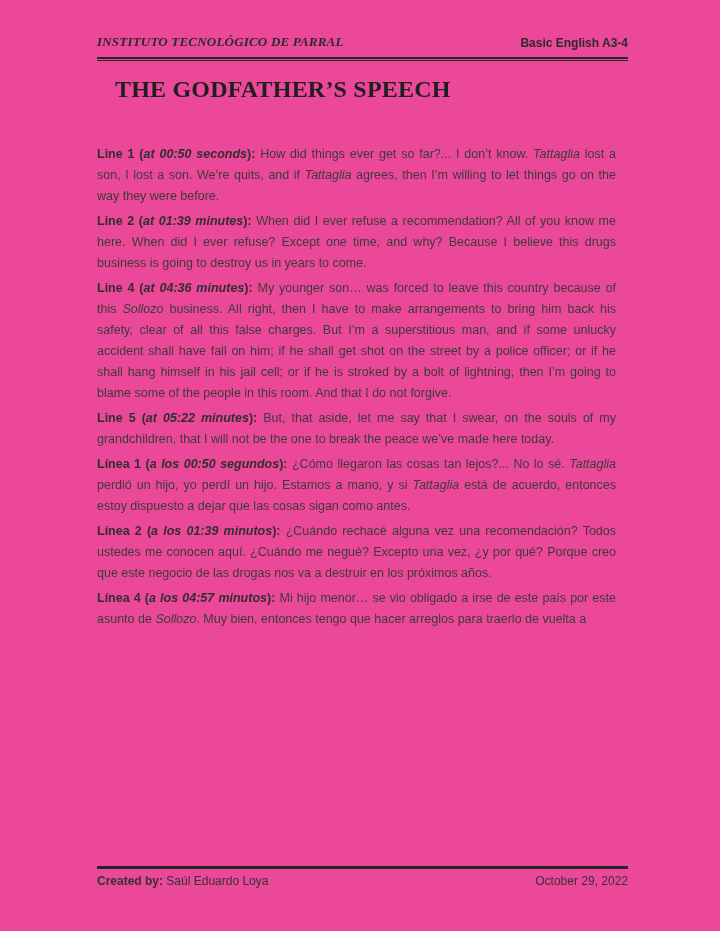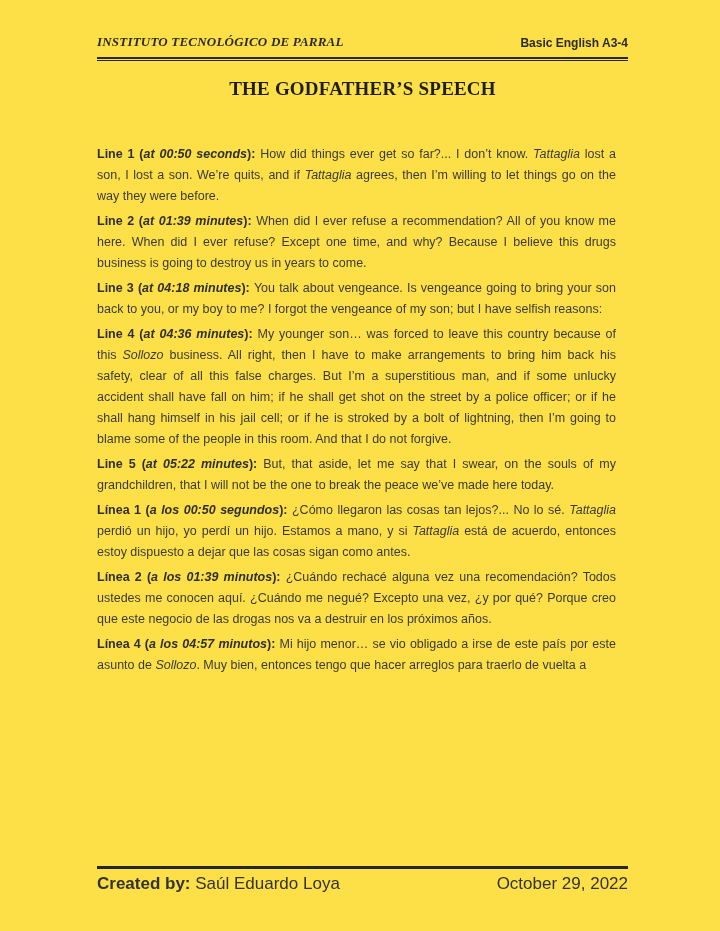--- a/index.html
+++ b/index.html
@@ -5,21 +5,21 @@
   html, body { margin: 0; padding: 0; }
   body {
     width: 720px; height: 931px;
     background: #f4f4f4;
     font-family: "Liberation Sans", sans-serif;
   }
   .page {
     position: relative;
     width: 720px; height: 931px;
     box-sizing: border-box;
-    background: #fde047;
+    background: #ec4899;
     color: #3a3a3a;
     padding: 34px 92px 0 97px;
     overflow: hidden;
   }
   .doc-header {
     display: flex;
     justify-content: space-between;
     align-items: flex-end;
   }
   .header-left {
@@ -37,26 +37,26 @@
   }
   .header-rule {
     margin-top: 7px;
     height: 1px; 
     border-top: 2px solid #262626;
     border-bottom: 1px solid #262626;
   }
   .section-title {
     font-family: "Liberation Serif", serif;
     font-weight: bold;
-    font-size: 19px;
+    font-size: 24px;
     line-height: 22px;
     color: #1f1f1f;
-    text-align: center;
+    text-align: left;
     letter-spacing: 0.2px;
-    margin: 3px;
+    margin: 18px;
   }
   .title-en { margin-top: 17px; }
   .title-es { margin-top: 42px; margin-bottom: 30px; }
   .paragraphs-en { margin-top: 44px; }
   p.para {
     margin: 0 12px 4px 0;
     font-size: 12.5px;
     line-height: 21px;
     text-align: justify;
     color: #3b3b3b;
@@ -68,42 +68,41 @@
     left: 97px; right: 92px; top: 866px;
   }
   .footer-rule {
     height: 0;
     border-top: 3px solid #262626;
   }
   .footer-row {
     display: flex;
     justify-content: space-between;
     margin-top: 5px;
-    font-size: 17px;
+    font-size: 12px;
     color: #333333;
   }
   .footer-left .b { font-weight: bold; }
 </style>
 </head>
 <body>
 
 <div class="page">
 
   <div class="doc-header">
     <span class="header-left">INSTITUTO TECNOLÓGICO DE PARRAL</span>
     <span class="header-right">Basic English A3-4</span>
   </div>
   <div class="header-rule"></div>
 
   <h1 class="section-title title-en">THE GODFATHER’S SPEECH</h1>
 
   <div class="paragraphs-en">
       <p class="para"><span class="b">Line 1 (</span><span class="b i">at 00:50 seconds</span><span class="b">): </span><span>How did things ever get so far?... I don’t know. </span><span class="i">Tattaglia</span><span> lost a son, I lost a son. We’re quits, and if </span><span class="i">Tattaglia</span><span> agrees, then I’m willing to let things go on the way they were before.</span></p>
       <p class="para"><span class="b">Line 2 (</span><span class="b i">at 01:39 minutes</span><span class="b">): </span><span>When did I ever refuse a recommendation? All of you know me here. When did I ever refuse? Except one time, and why? Because I believe this drugs business is going to destroy us in years to come.</span></p>
-      <p class="para"><span class="b">Line 3 (</span><span class="b i">at 04:18 minutes</span><span class="b">): </span><span>You talk about vengeance. Is vengeance going to bring your son back to you, or my boy to me? I forgot the vengeance of my son; but I have selfish reasons:</span></p>
       <p class="para"><span class="b">Line 4 (</span><span class="b i">at 04:36 minutes</span><span class="b">): </span><span>My younger son… was forced to leave this country because of this </span><span class="i">Sollozo</span><span> business. All right, then I have to make arrangements to bring him back his safety, clear of all this false charges. But I’m a superstitious man, and if some unlucky accident shall have fall on him; if he shall get shot on the street by a police officer; or if he shall hang himself in his jail cell; or if he is stroked by a bolt of lightning, then I’m going to blame some of the people in this room. And that I do not forgive.</span></p>
       <p class="para"><span class="b">Line 5 (</span><span class="b i">at 05:22 minutes</span><span class="b">): </span><span>But, that aside, let me say that I swear, on the souls of my grandchildren, that I will not be the one to break the peace we’ve made here today.</span></p>
     </div>
 
 
   <div class="paragraphs-es">
       <p class="para"><span class="b">Línea 1 (</span><span class="b i">a los 00:50 segundos</span><span class="b">): </span><span>¿Cómo llegaron las cosas tan lejos?... No lo sé. </span><span class="i">Tattaglia</span><span> perdió un hijo, yo perdí un hijo. Estamos a mano, y si </span><span class="i">Tattaglia</span><span> está de acuerdo, entonces estoy dispuesto a dejar que las cosas sigan como antes.</span></p>
       <p class="para"><span class="b">Línea 2 (</span><span class="b i">a los 01:39 minutos</span><span class="b">): </span><span>¿Cuándo rechacé alguna vez una recomendación? Todos ustedes me conocen aquí. ¿Cuándo me negué? Excepto una vez, ¿y por qué? Porque creo que este negocio de las drogas nos va a destruir en los próximos años.</span></p>
       <p class="para"><span class="b">Línea 4 (</span><span class="b i">a los 04:57 minutos</span><span class="b">): </span><span>Mi hijo menor… se vio obligado a irse de este país por este asunto de </span><span class="i">Sollozo</span><span>. Muy bien, entonces tengo que hacer arreglos para traerlo de vuelta a</span></p>
     </div>

